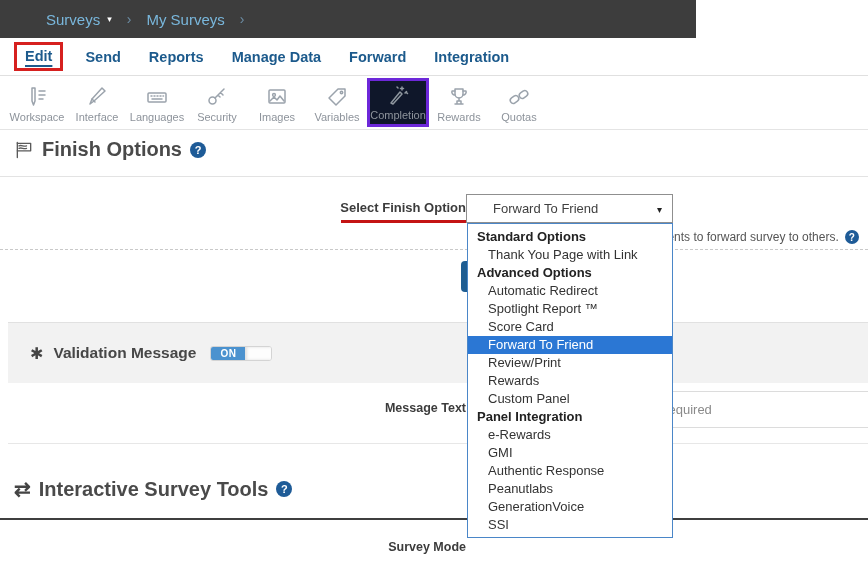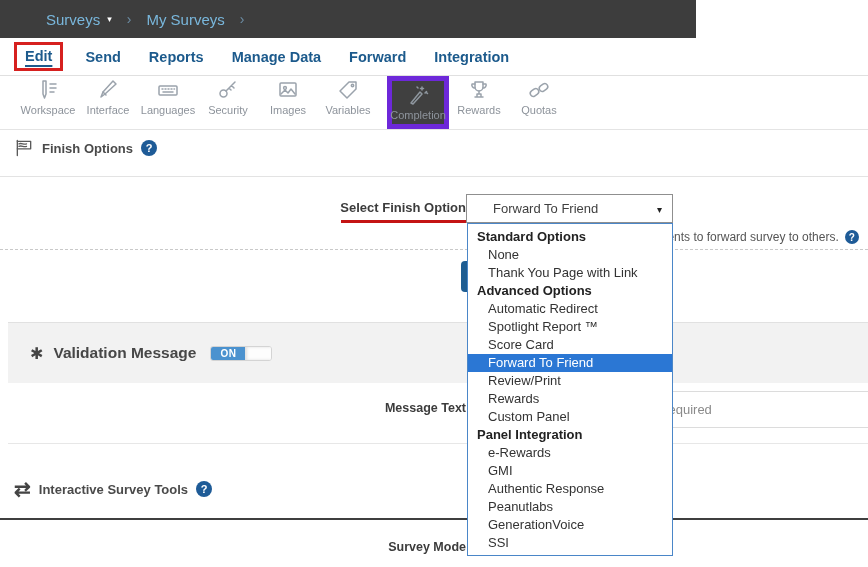--- a/index.html
+++ b/index.html
@@ -13,31 +13,31 @@
   .caret { color:#ffffff; font-size:9px; margin-left:7px; }
   .crumb-sep { color:#6d8ea6; margin:0 15px; font-size:14px; }
 
   
   .tabbar { position:absolute; left:0; top:38px; width:868px; height:38px; background:#fff; border-bottom:1px solid #e0e0e0; display:flex; align-items:center; }
   .tab { color:#1c5a8c; font-size:14.5px; font-weight:700; margin-right:28px; cursor:pointer; white-space:nowrap; }
   .tab-edit-box { border:3px solid #d6201f; padding:2px 8px 3px; margin-left:14px; margin-right:22px; }
   .tab-edit-box .tab { margin:0; text-decoration:underline; text-underline-offset:4px; text-decoration-thickness:2px; }
 
   
-  .toolbar { position:absolute; left:0; top:76px; width:868px; height:54px; background:#fff; border-bottom:1px solid #e4e4e4; display:flex; align-items:flex-start; padding-left:18px; }
+  .toolbar { position:absolute; left:0; top:76px; width:868px; height:54px; background:#fff; border-bottom:1px solid #e4e4e4; display:flex; align-items:center; padding-left:7px; }
   .tool { width:60px; display:flex; flex-direction:column; align-items:center; gap:2px; cursor:pointer; padding-top:2px; }
   .tool svg { width:24px; height:24px; stroke:#9ba3ac; fill:none; stroke-width:1.5; stroke-linecap:round; stroke-linejoin:round; }
   .tool .tlabel { font-size:11px; color:#8d939b; white-space:nowrap; }
   .tool-notifications { width:66px; }
-  .tool-completion { width:62px; background:#404040; border:5px solid #6d28d9; padding:2px 1px 3px;margin-left:9px; }
+  .tool-completion { width:62px; background:#0f172a; border:3px solid #6d28d9; padding:2px 1px 3px; }
   .tool-completion svg { stroke:#8e969e; }
 
   
   .sec-head { position:absolute; left:14px; display:flex; align-items:center; gap:8px; }
-  .sec-title { font-size:13px; font-weight:700; color:#4a4a4a; }
+  .sec-title { font-size:20px; font-weight:700; color:#4a4a4a; }
   .help { width:16px; height:16px; border-radius:50%; background:#1e5b97; color:#fff; font-size:11px; font-weight:700; display:inline-flex; align-items:center; justify-content:center; cursor:pointer; }
   .swap-glyph { font-size:20px; color:#444; font-weight:700; }
   .hr-light { position:absolute; left:0; width:868px; height:1px; background:#e3e3e3; }
   .hr-dark { position:absolute; left:0; width:868px; height:2px; background:#3f3f3f; }
   .hr-dashed { position:absolute; left:0; width:868px; border-top:1px dashed #c9c9c9; }
 
   .field-label { position:absolute; left:0; width:466px; text-align:right; font-size:13px; font-weight:700; color:#3c3c3c; }
   .red-underline { position:absolute; left:341px; top:220px; width:125px; height:3px; background:#c41414; }
 
   .select-box { position:absolute; left:466px; top:194px; width:207px; height:29px; background:#fff; border:1px solid #8f8f8f; font-size:13px; color:#3f3f3f; display:flex; align-items:center; padding-left:26px; z-index:15; cursor:pointer; }
@@ -181,21 +181,20 @@
     <span>Allow respondents to forward survey to others.</span>
     <span class="help">?</span>
   </div>
 
   <div class="hr-dashed" style="top:249px;"></div>
 
   <div class="hidden-btn"></div>
 
   <div class="dropdown">
     <div class="dd-row dd-group">Standard Options</div>
-    <div class="dd-row">None</div>
     <div class="dd-row">Thank You Page with Link</div>
     <div class="dd-row dd-group">Advanced Options</div>
     <div class="dd-row">Automatic Redirect</div>
     <div class="dd-row">Spotlight Report ™</div>
     <div class="dd-row">Score Card</div>
     <div class="dd-row dd-selected">Forward To Friend</div>
     <div class="dd-row">Review/Print</div>
     <div class="dd-row">Rewards</div>
     <div class="dd-row">Custom Panel</div>
     <div class="dd-row dd-group">Panel Integration</div>

